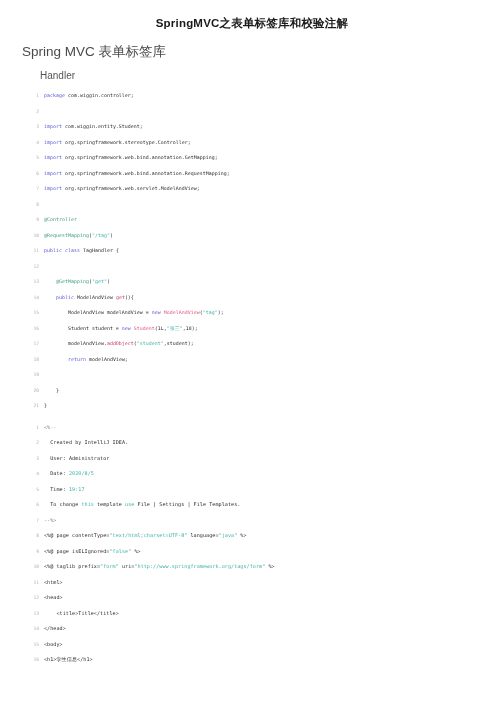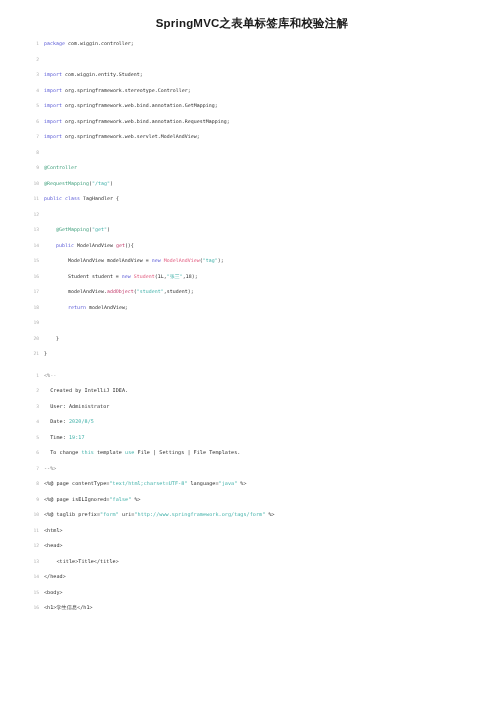--- a/index.html
+++ b/index.html
@@ -94,21 +94,23 @@
 
   .code-block.jsp .code-line { font-size: 5.1px; }
 </style>
 </head>
 <body>
 
 <div class="page">
 
   <div class="doc-title">SpringMVC之表单标签库和校验注解</div>
 
+  <div class="h1">Spring MVC 表单标签库</div>
 
+  <div class="h2">Handler</div>
 
   <div class="code-block java" id="handler-block">
       <div class="code-line"><span class="ln">1</span><span class="code-text"><span class="kw">package </span><span class="plain">com.wiggin.controller;</span></span></div>
       <div class="code-line"><span class="ln">2</span><span class="code-text"></span></div>
       <div class="code-line"><span class="ln">3</span><span class="code-text"><span class="kw">import </span><span class="plain">com.wiggin.entity.Student;</span></span></div>
       <div class="code-line"><span class="ln">4</span><span class="code-text"><span class="kw">import </span><span class="plain">org.springframework.stereotype.Controller;</span></span></div>
       <div class="code-line"><span class="ln">5</span><span class="code-text"><span class="kw">import </span><span class="plain">org.springframework.web.bind.annotation.GetMapping;</span></span></div>
       <div class="code-line"><span class="ln">6</span><span class="code-text"><span class="kw">import </span><span class="plain">org.springframework.web.bind.annotation.RequestMapping;</span></span></div>
       <div class="code-line"><span class="ln">7</span><span class="code-text"><span class="kw">import </span><span class="plain">org.springframework.web.servlet.ModelAndView;</span></span></div>
       <div class="code-line"><span class="ln">8</span><span class="code-text"></span></div>

